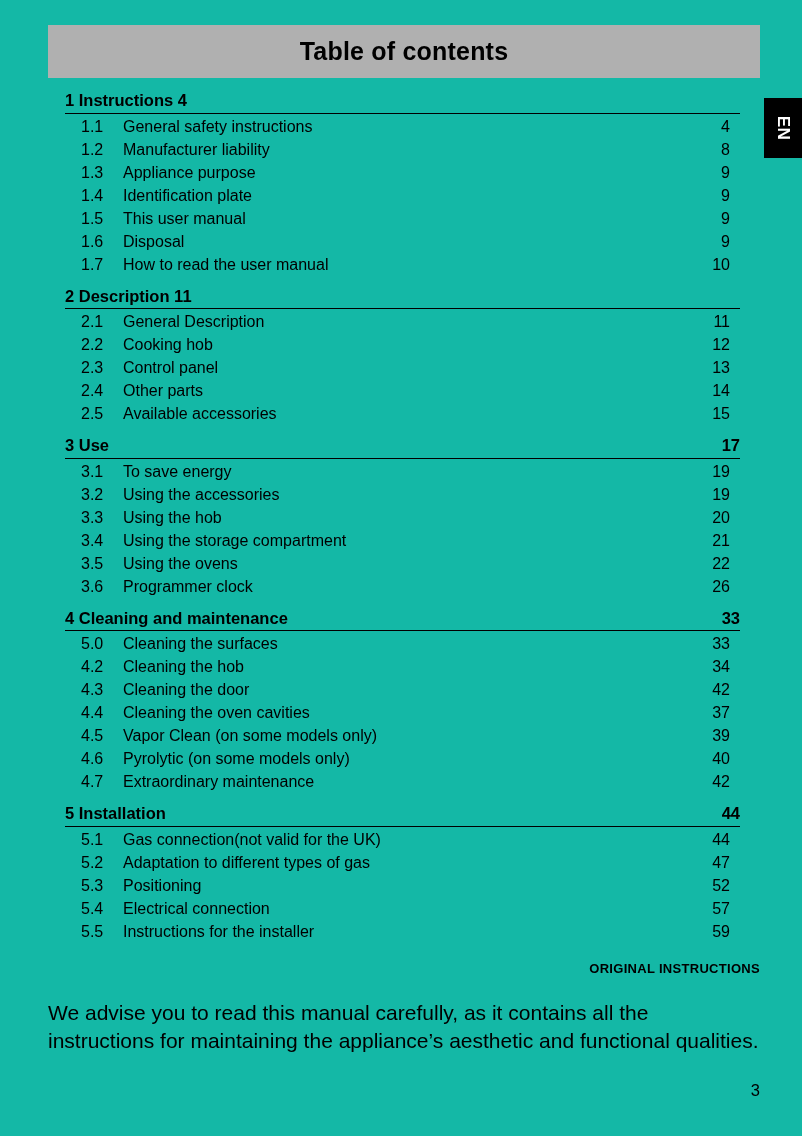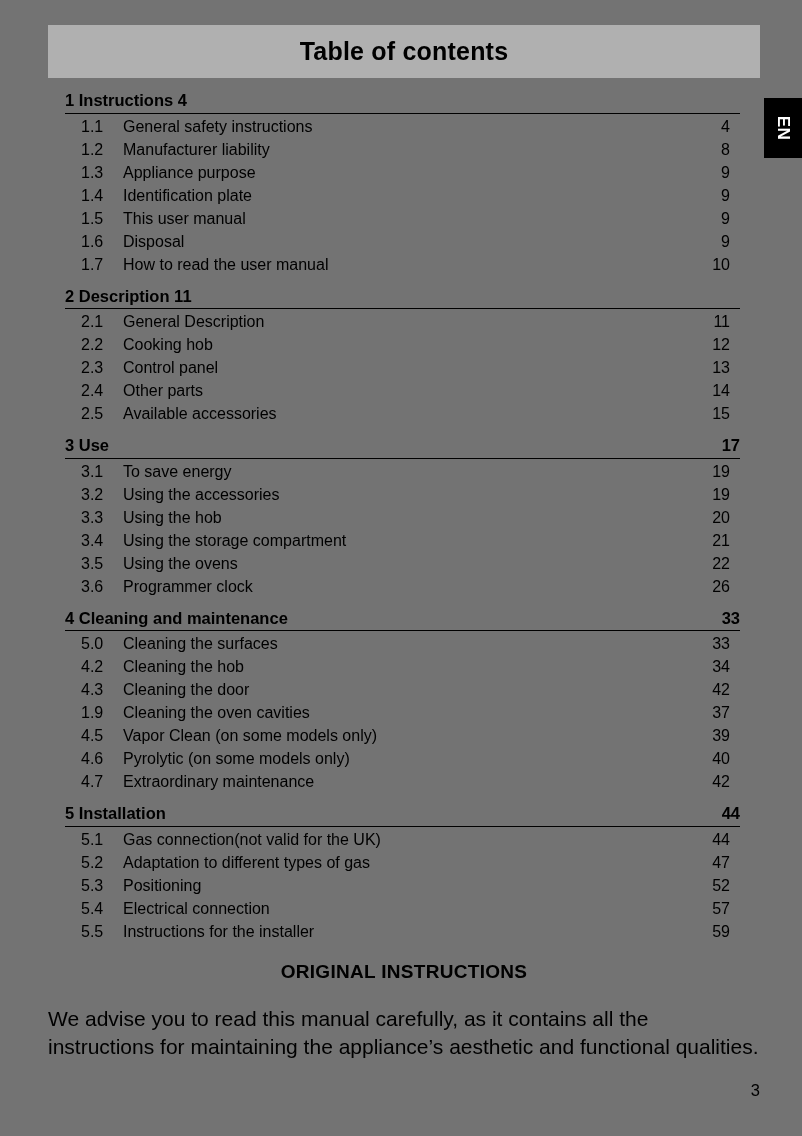--- a/index.html
+++ b/index.html
@@ -16,21 +16,21 @@
     font-family: "Liberation Sans", sans-serif;
     color: #000000;
     -webkit-font-smoothing: antialiased;
   }
 
   .page {
     position: absolute;
     left: 0; top: 0;
     width: 802px;
     height: 1136px;
-    background: #737373;
+    background: #14b8a6;
   }
 
   
   .title-banner {
     position: absolute;
     left: 48px;
     top: 25px;
     width: 712px;
     height: 53px;
     background: #b0b0b0;
@@ -141,22 +141,22 @@
   .entries { padding-top: 5px; }
 
   
   .footer {
     position: absolute;
     left: 48px;
     top: 962px;
     width: 712px;
   }
   .footer-heading {
-    text-align: center;
-    font-size: 19px;
+    text-align: right;
+    font-size: 13px;
     font-weight: bold;
     letter-spacing: 0.3px;
     margin: 0 0 24px 0;
     line-height: 1;
   }
   .footer-para {
     font-size: 21px;
     line-height: 1.32;
     margin: 0 0 2px 0;
     text-align: left;
@@ -316,21 +316,21 @@
             <span class="entry-num">4.2</span>
             <span class="entry-label">Cleaning the hob</span>
             <span class="entry-page">34</span>
           </li>
           <li class="entry">
             <span class="entry-num">4.3</span>
             <span class="entry-label">Cleaning the door</span>
             <span class="entry-page">42</span>
           </li>
           <li class="entry">
-            <span class="entry-num">1.9</span>
+            <span class="entry-num">4.4</span>
             <span class="entry-label">Cleaning the oven cavities</span>
             <span class="entry-page">37</span>
           </li>
           <li class="entry">
             <span class="entry-num">4.5</span>
             <span class="entry-label">Vapor Clean (on some models only)</span>
             <span class="entry-page">39</span>
           </li>
           <li class="entry">
             <span class="entry-num">4.6</span>

